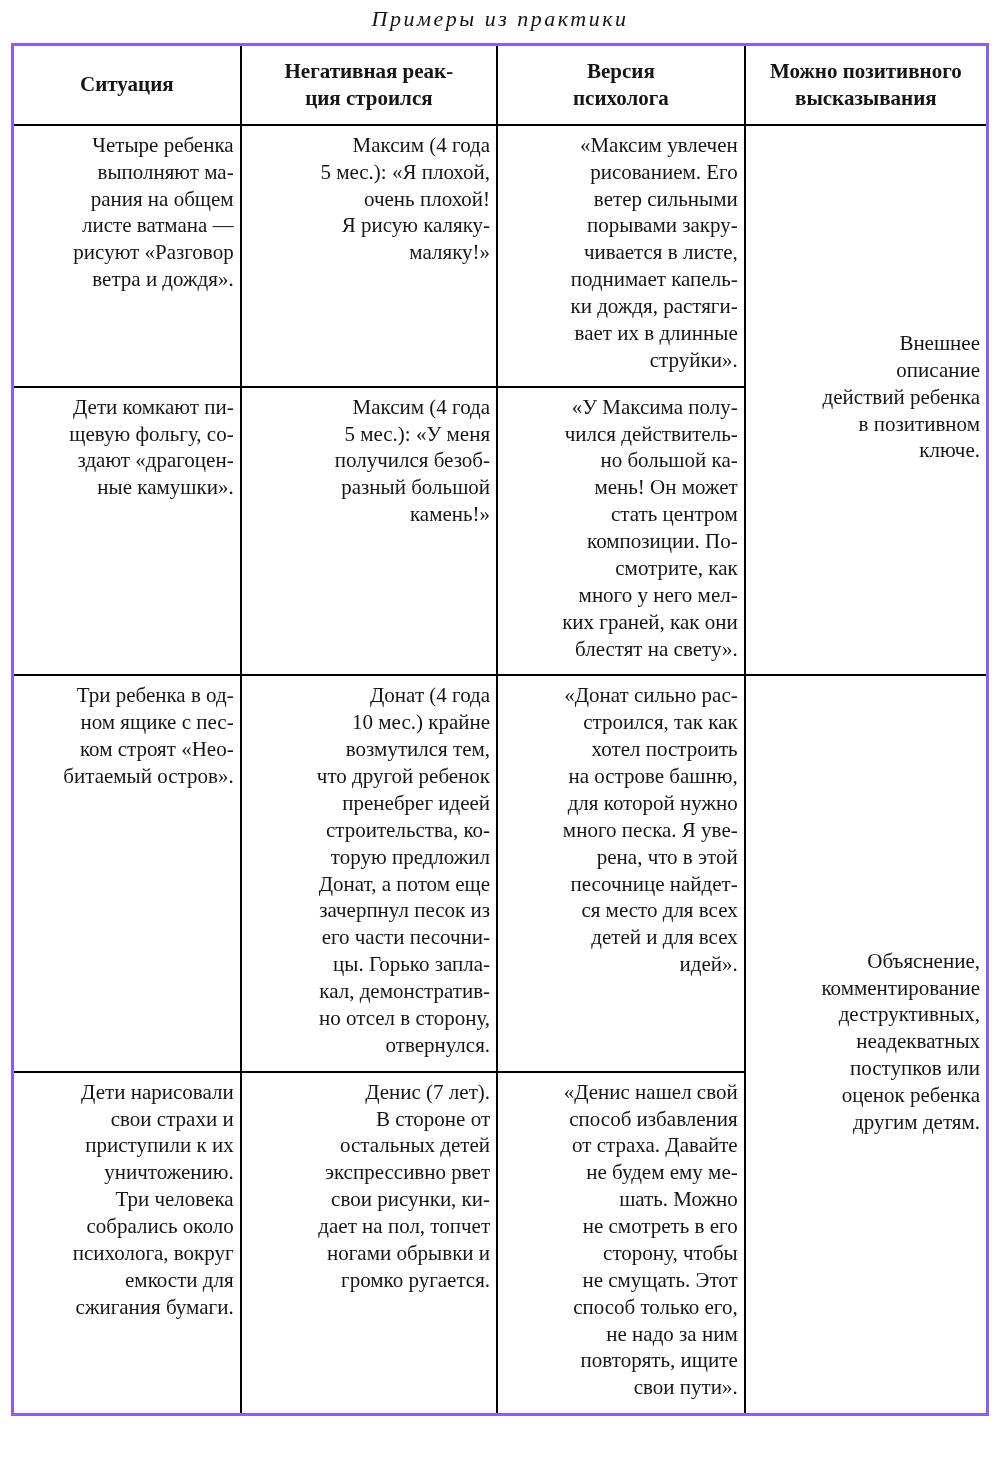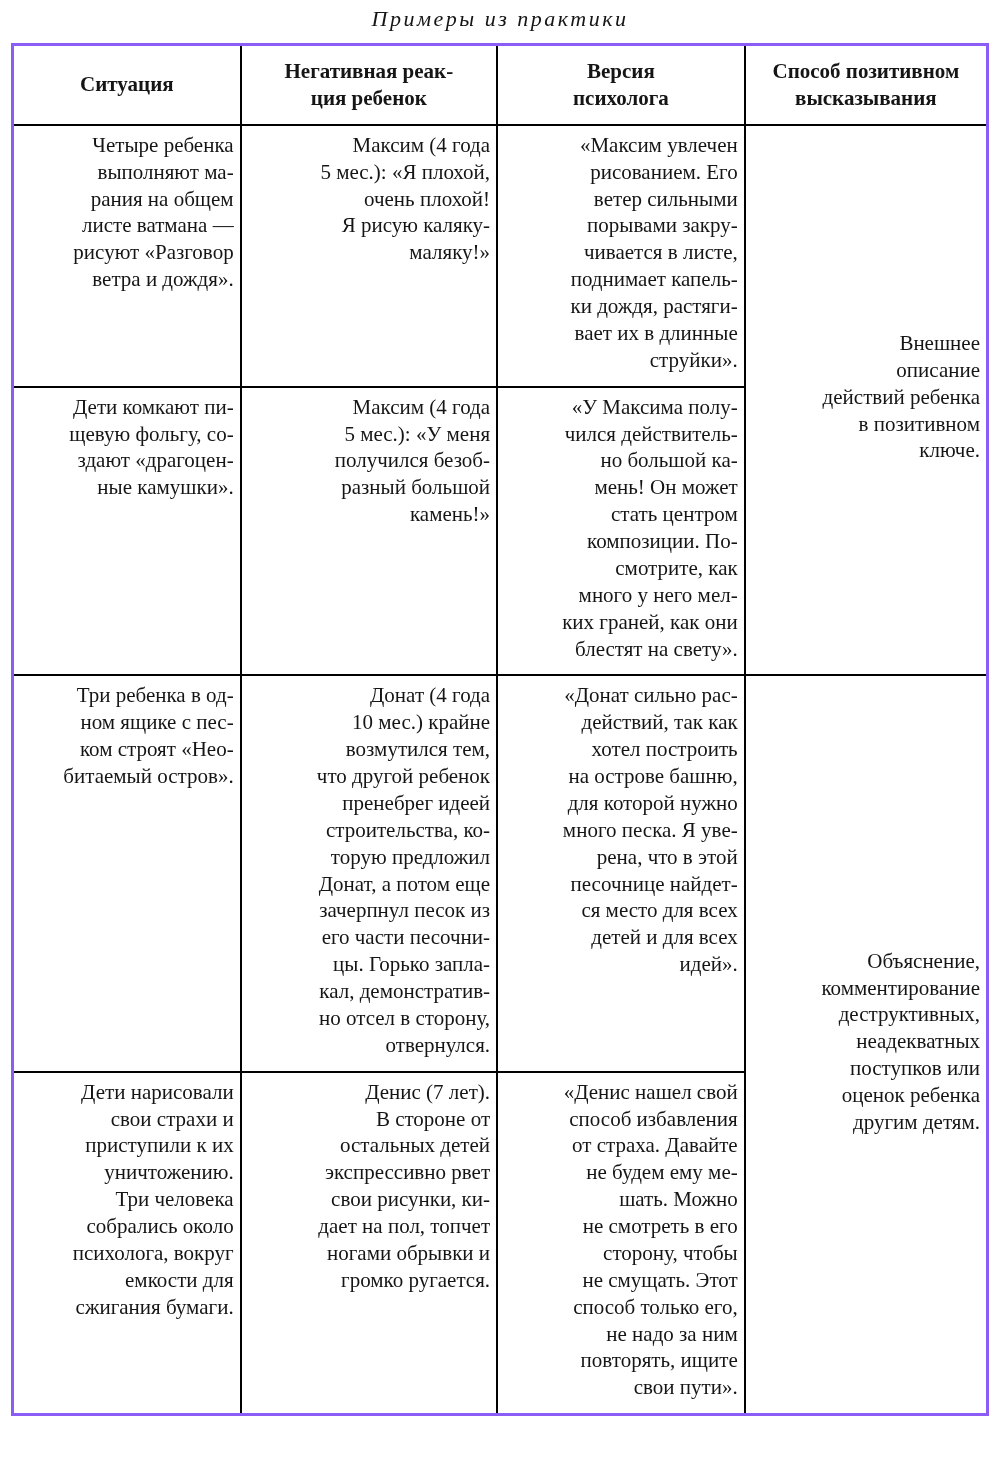--- a/index.html
+++ b/index.html
@@ -66,24 +66,24 @@
     <colgroup>
       <col class="c1">
         <col class="c2">
         <col class="c3">
         <col class="c4">
     </colgroup>
     <thead>
       <tr>
         <th class="pre">Ситуация</th>
         <th class="pre">Негативная реак-
-ция ребенок</th>
+ция строился</th>
         <th class="pre">Версия
 психолога</th>
-        <th class="pre">Способ позитивном
+        <th class="pre">Можно позитивного
 высказывания</th>
       </tr>
     </thead>
     <tbody>
       <tr>
         <td class="pre">Четыре ребенка
 выполняют ма-
 рания на общем
 листе ватмана —
 рисуют «Разговор
@@ -142,21 +142,21 @@
 строительства, ко-
 торую предложил
 Донат, а потом еще
 зачерпнул песок из
 его части песочни-
 цы. Горько запла-
 кал, демонстратив-
 но отсел в сторону,
 отвернулся.</td>
         <td class="pre">«Донат сильно рас-
-действий, так как
+строился, так как
 хотел построить
 на острове башню,
 для которой нужно
 много песка. Я уве-
 рена, что в этой
 песочнице найдет-
 ся место для всех
 детей и для всех
 идей».</td>
         <td class="pre merged" rowspan="2">Объяснение,

